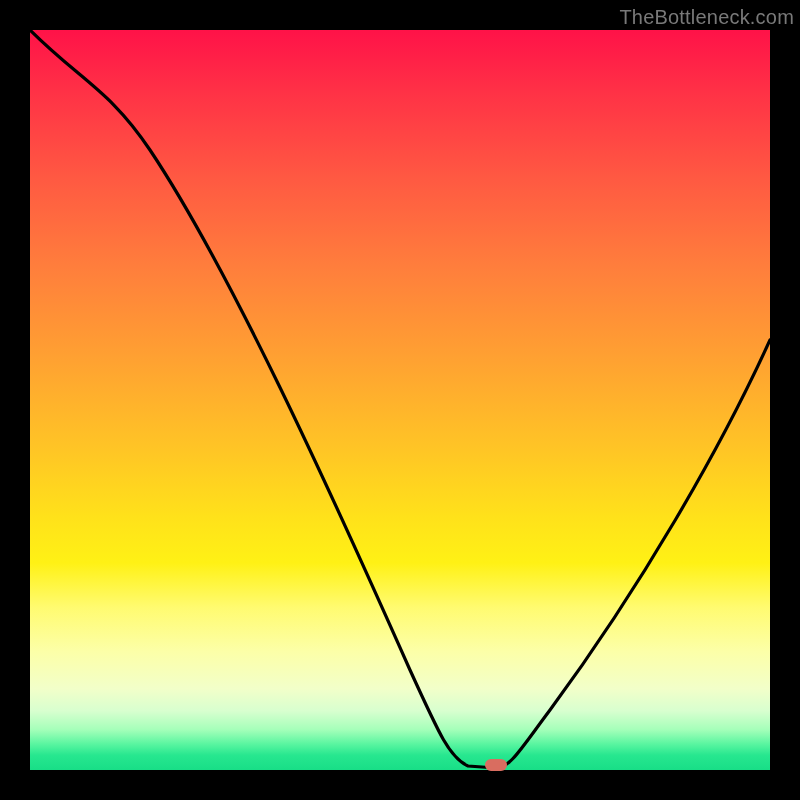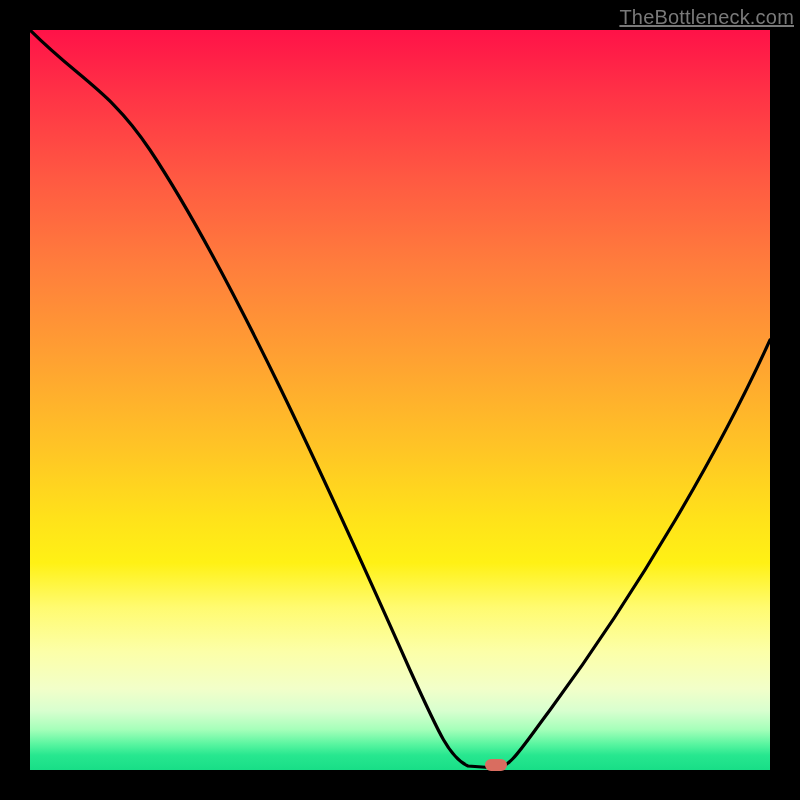--- a/index.html
+++ b/index.html
@@ -59,21 +59,20 @@
     transform: translate(-50%, -50%);
   }
   .watermark {
     position: absolute;
     top: 6px;
     right: 6px;
     color: #797979;
     font-size: 20px;
     font-weight: 500;
     letter-spacing: 0.2px;
-    text-decoration: underline;
   }
 </style>
 </head>
 <body>
 
 <div class="frame">
 
   <div class="plot-area">
 
     <svg class="curve-svg" viewBox="0 0 740 740" preserveAspectRatio="none">

